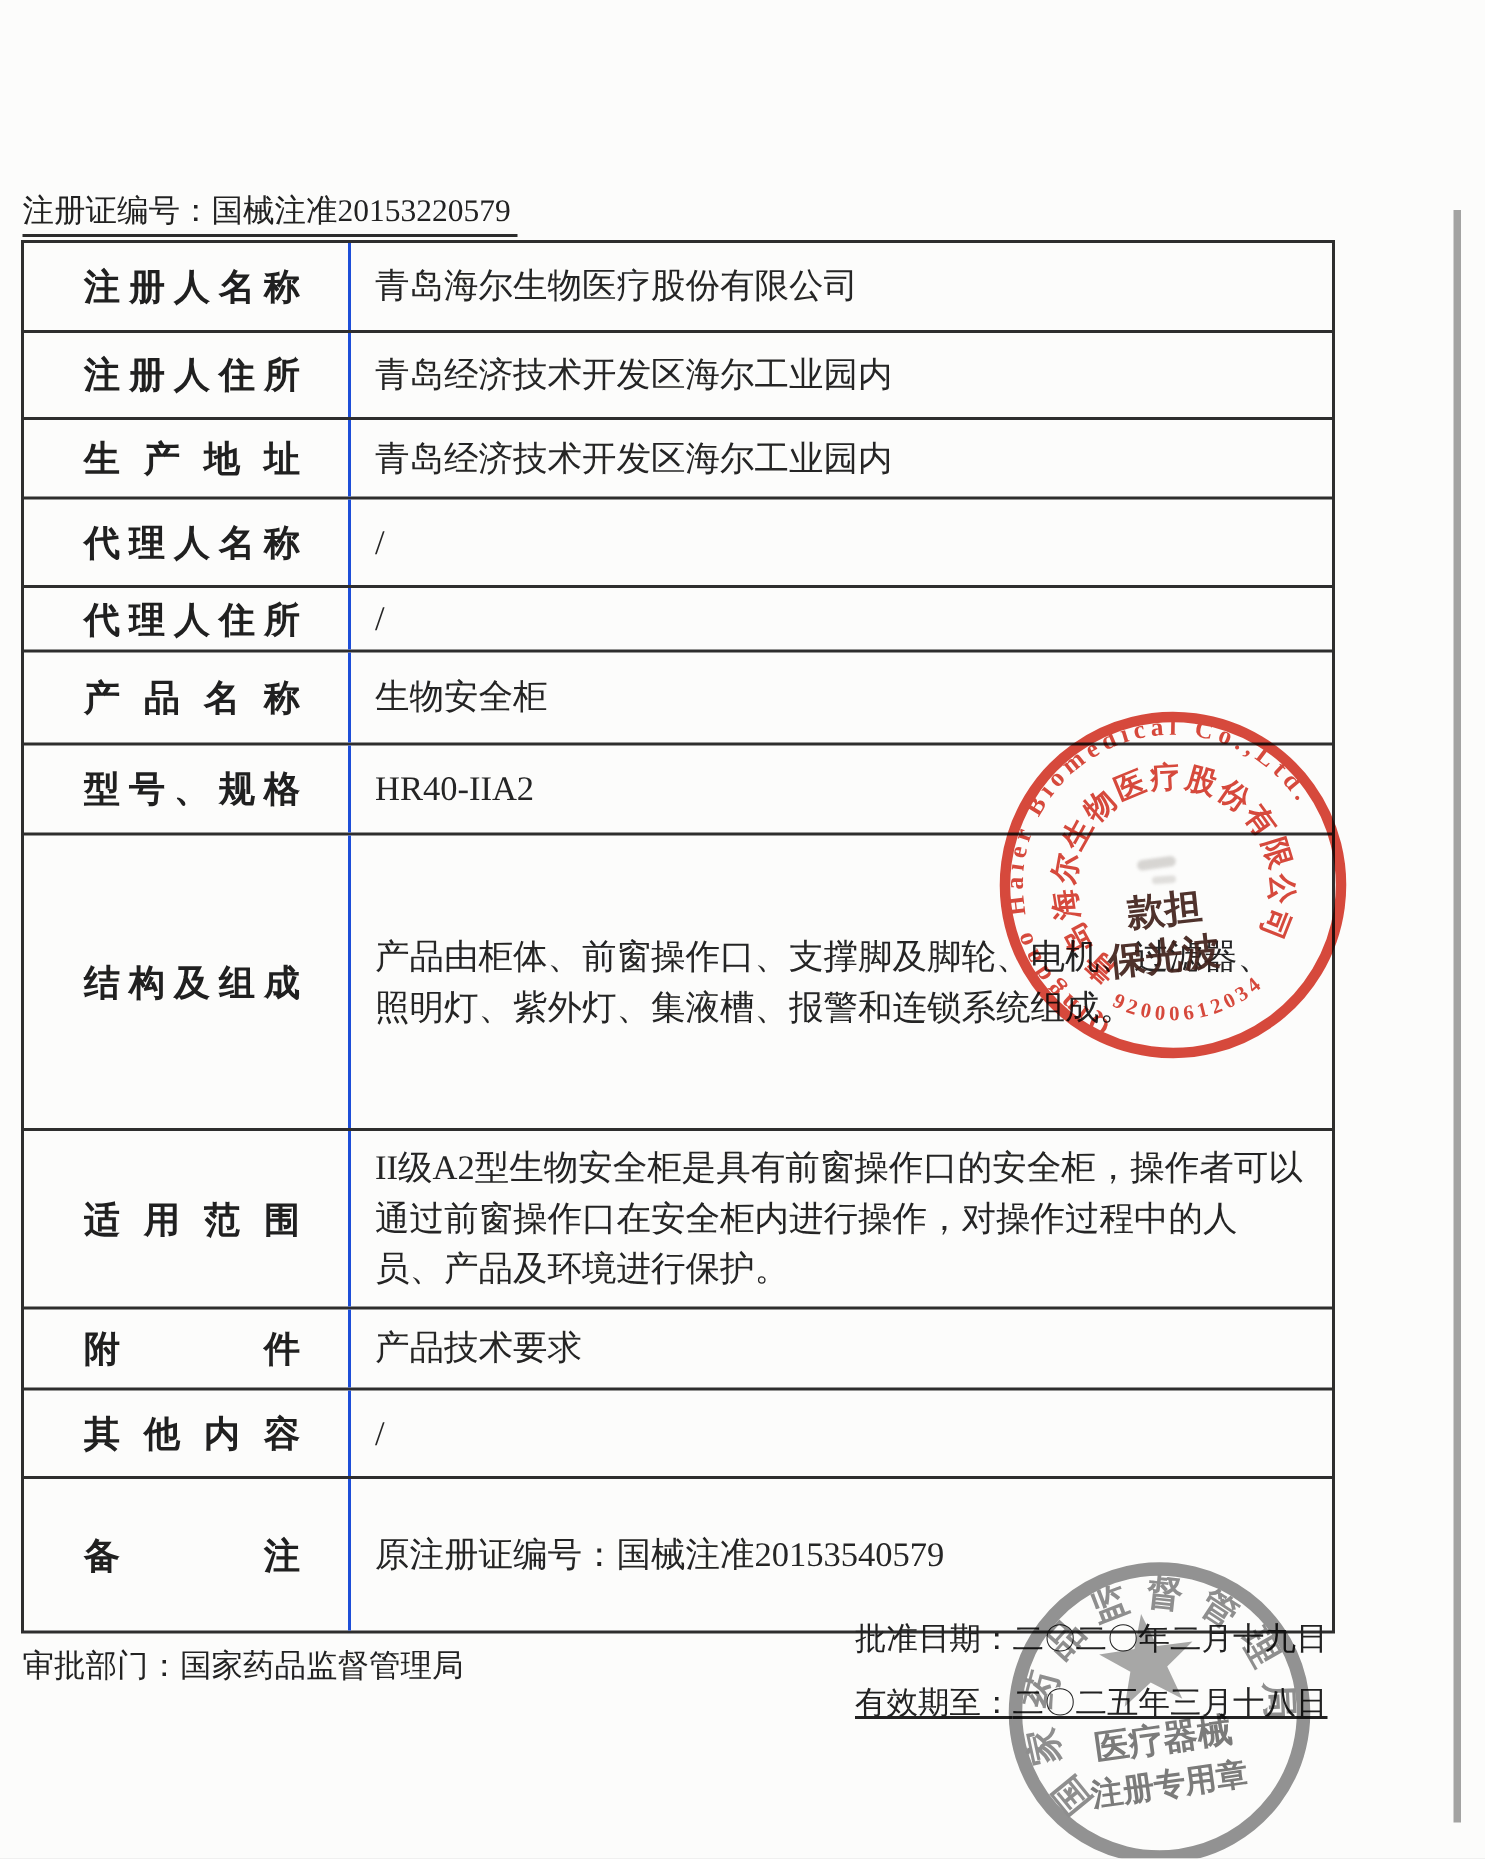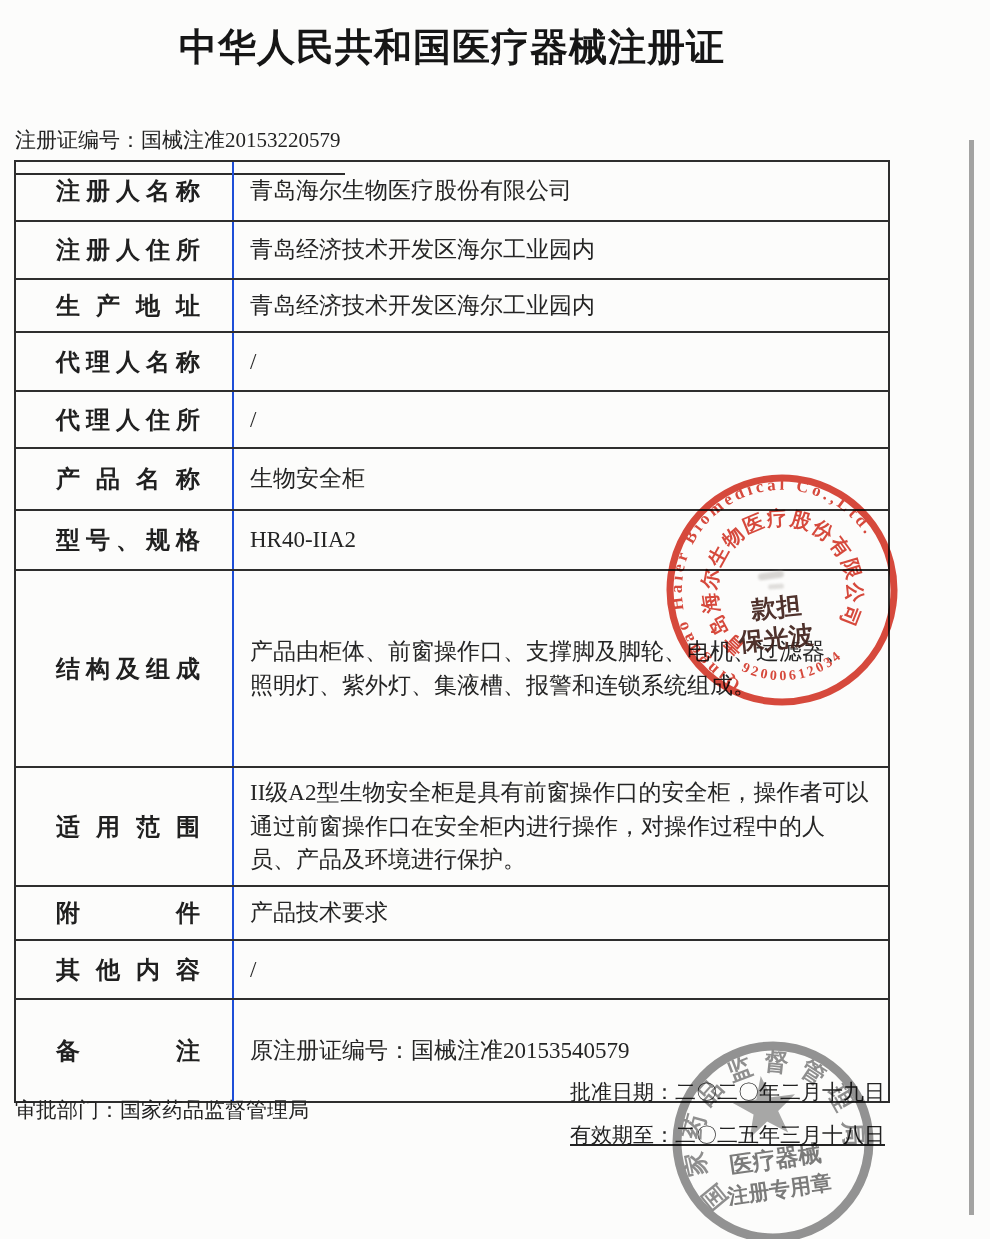--- a/index.html
+++ b/index.html
@@ -7,21 +7,21 @@
     position:relative;width:990px;height:1239px;margin:0 auto;
     background:#fcfcfb;overflow:hidden;
     font-family:"Liberation Serif","DejaVu Serif",serif;color:#1b1b1b;
   }
   .title{
     position:absolute;left:452px;top:22px;transform:translateX(-50%);
     font-size:38px;font-weight:bold;letter-spacing:1px;white-space:nowrap;color:#161616;
   }
   .certno{
     position:absolute;left:15px;top:126px;font-size:21px;
-    border-bottom:2px solid #2c2c2c;padding:0 4px 19px 0;white-space:nowrap;color:#222;
+    border-bottom:2px solid #2c2c2c;padding:0 4px 2px 0;white-space:nowrap;color:#222;
   }
   .regtable{
     position:absolute;left:14px;top:160px;width:876px;box-sizing:border-box;
     border:2px solid #2e2e2e;background:transparent;z-index:1;
   }
   .trow{display:flex;border-top:2px solid #2e2e2e;box-sizing:border-box;}
   .trow:first-child{border-top:none;}
   .tlabel{
     flex:0 0 218px;width:218px;box-sizing:border-box;border-right:2px solid #1d4ed8;
     display:flex;align-items:center;
@@ -29,21 +29,21 @@
   .tlabel span{
     display:block;margin-left:40px;width:144px;
     font-size:24px;font-weight:600;color:#202020;
     text-align:justify;text-align-last:justify;
   }
   .tvalue{
     flex:1;display:flex;align-items:center;box-sizing:border-box;
     padding:6px 18px 6px 16px;font-size:23px;line-height:1.45;color:#252525;
   }
   .r1{height:58px}.r2{height:58px}.r3{height:53px}.r4{height:59px}
-  .r5{height:57px}.r6{height:62px}.r7{height:60px}.r8{height:197px}
+  .r5{height:43px}.r6{height:62px}.r7{height:60px}.r8{height:197px}
   .r9{height:119px}.r10{height:54px}.r11{height:59px}.r12{height:103px}
   .footer-left{position:absolute;left:15px;top:1096px;font-size:21px;z-index:2;color:#222;}
   .fr-line1{position:absolute;left:570px;top:1078px;font-size:21px;z-index:2;white-space:nowrap;color:#222;}
   .fr-line2{position:absolute;left:570px;top:1121px;font-size:21px;z-index:2;white-space:nowrap;color:#222;text-decoration:underline;}
   .stamp-red{position:absolute;left:652px;top:460px;z-index:3;mix-blend-mode:multiply;opacity:.92;}
   .stamp-gray{position:absolute;left:658px;top:1027px;z-index:3;mix-blend-mode:multiply;opacity:.95;}
   .stamp-overlay{
     position:absolute;left:737px;top:592px;z-index:4;transform:rotate(-6deg);
     font-size:25px;font-weight:bold;line-height:1.25;color:#42231d;opacity:.93;white-space:nowrap;
   }
@@ -60,21 +60,20 @@
   .scanline{
     position:absolute;left:969px;top:140px;width:5px;height:1075px;
     background:#8d8d8d;opacity:.8;filter:blur(.4px);z-index:5;
   }
 </style>
 </head>
 <body>
 
 <div id="page">
 
-  <div class="title">中华人民共和国医疗器械注册证</div>
 
   <div class="certno"><span>注册证编号：</span><span>国械注准20153220579</span></div>
 
   <div class="regtable">
     <div class="trow r1">
       <div class="tlabel">
           <span>注册人名称</span>
         </div>
       <div class="tvalue">
           <span>青岛海尔生物医疗股份有限公司</span>

